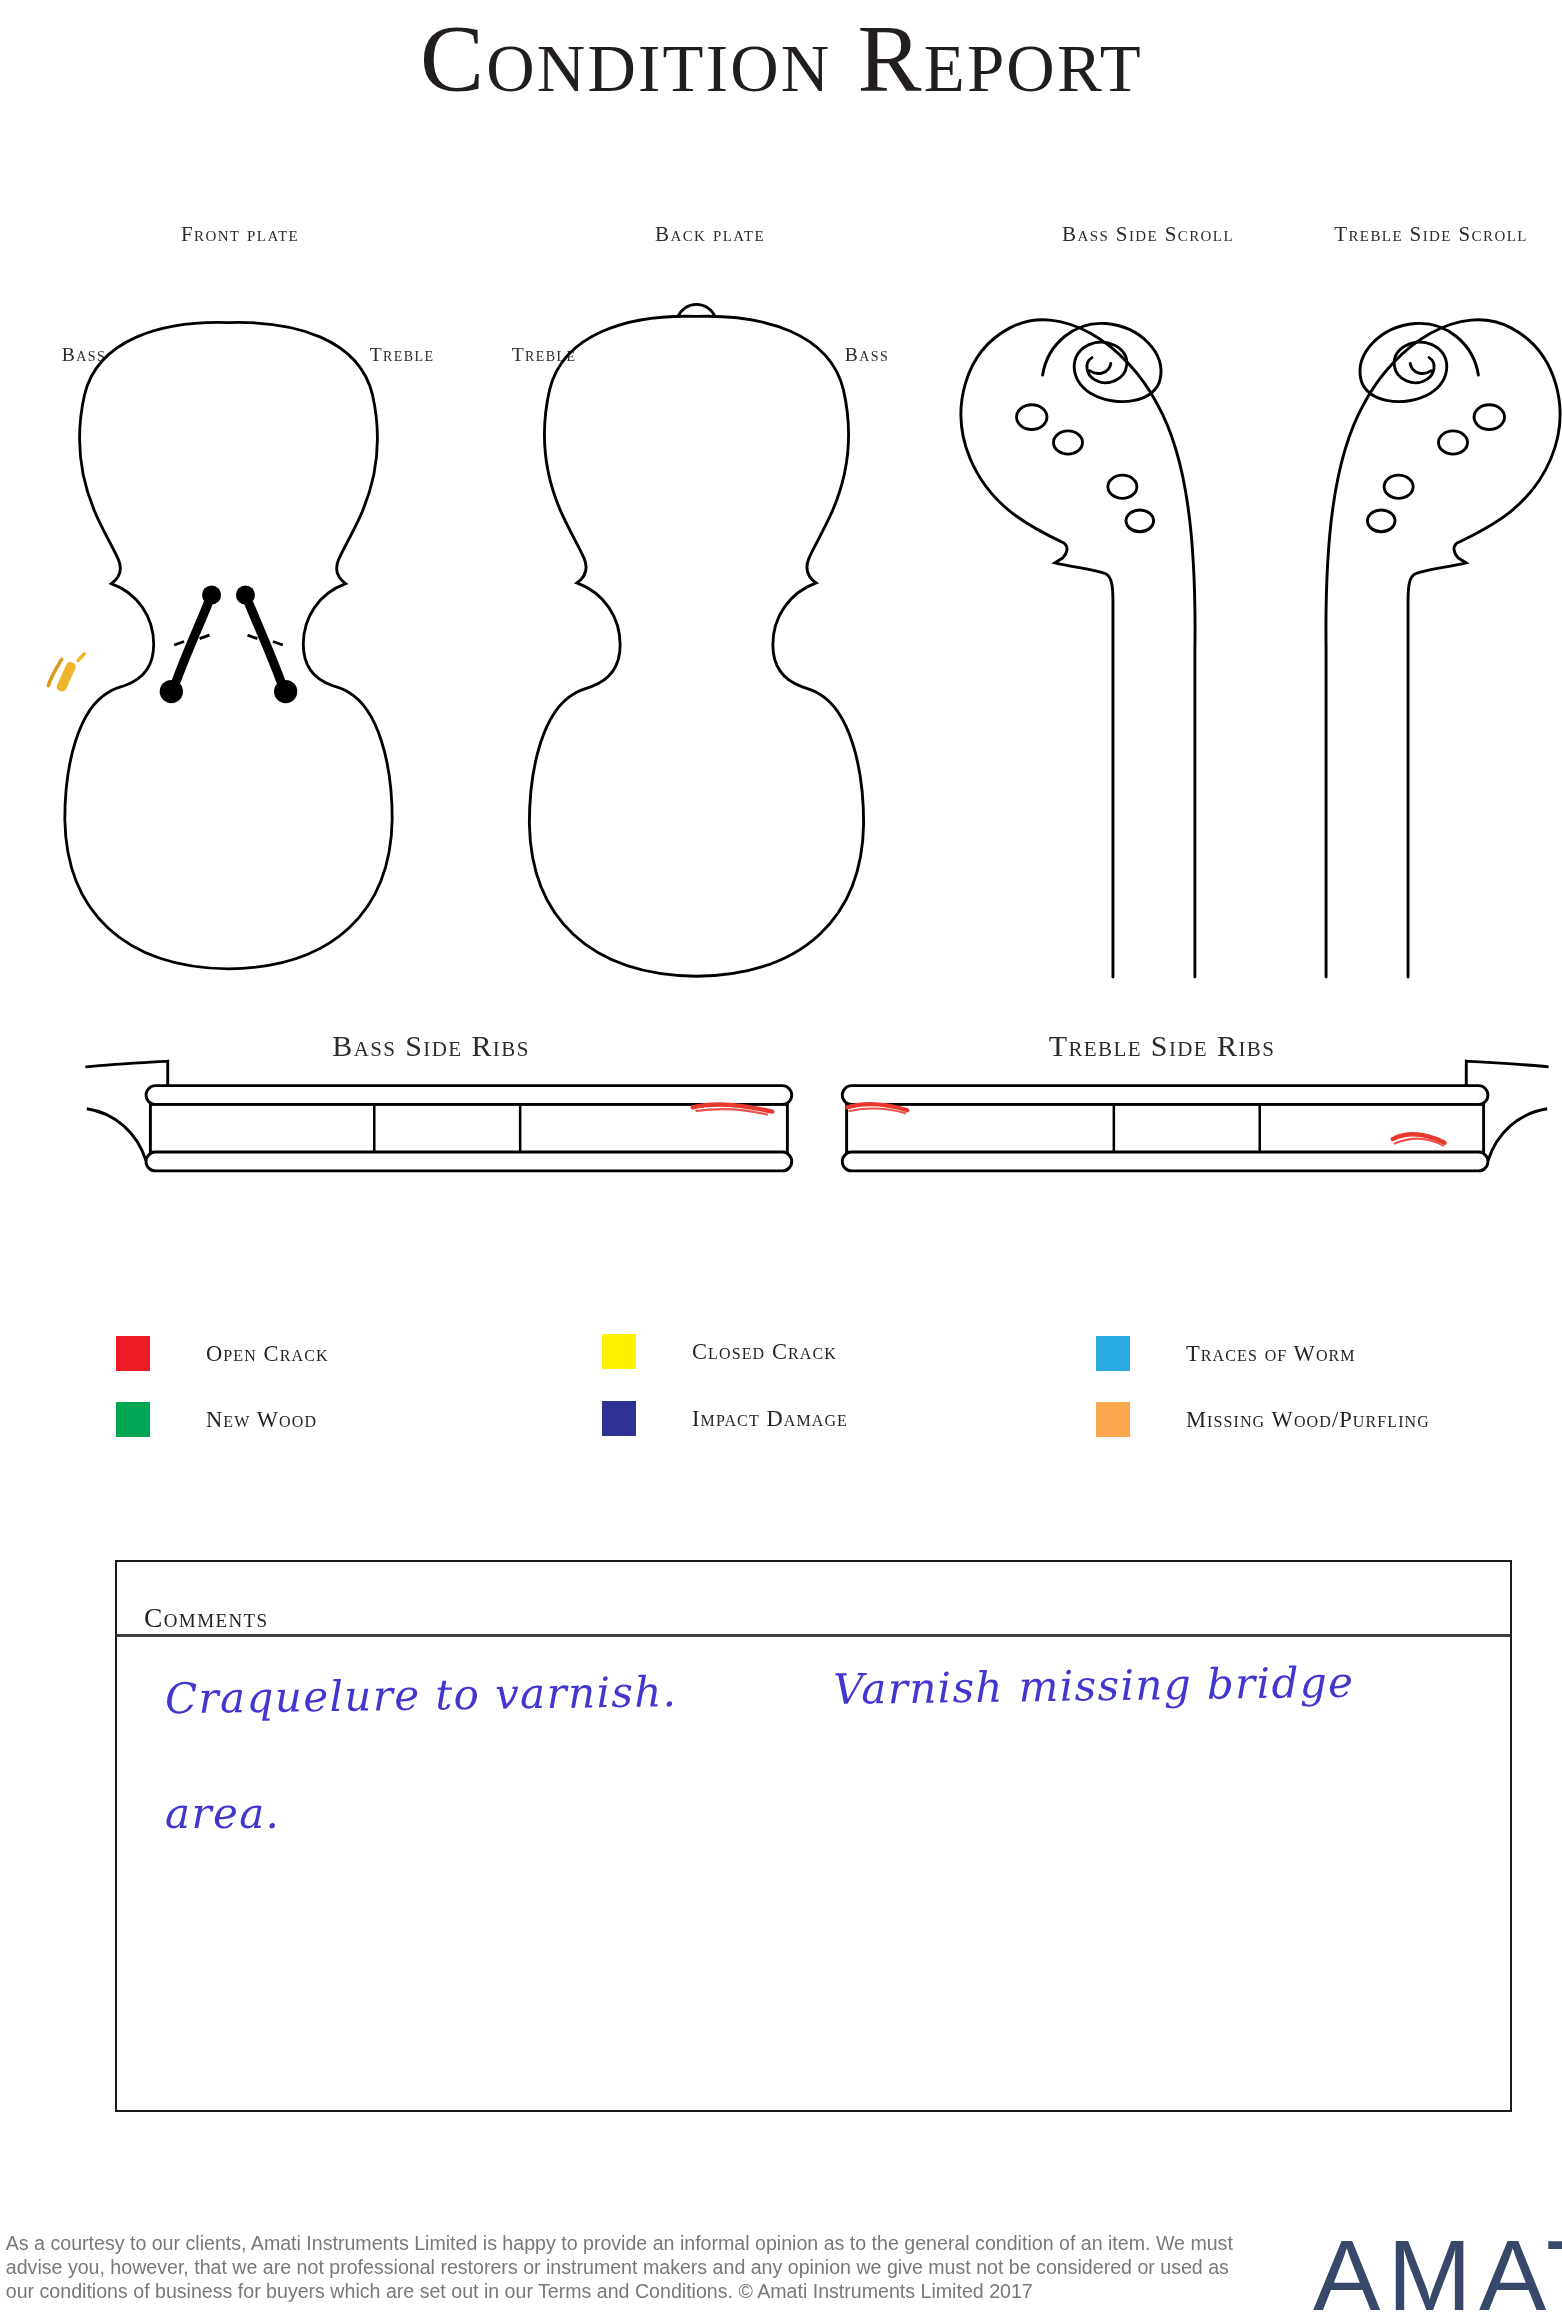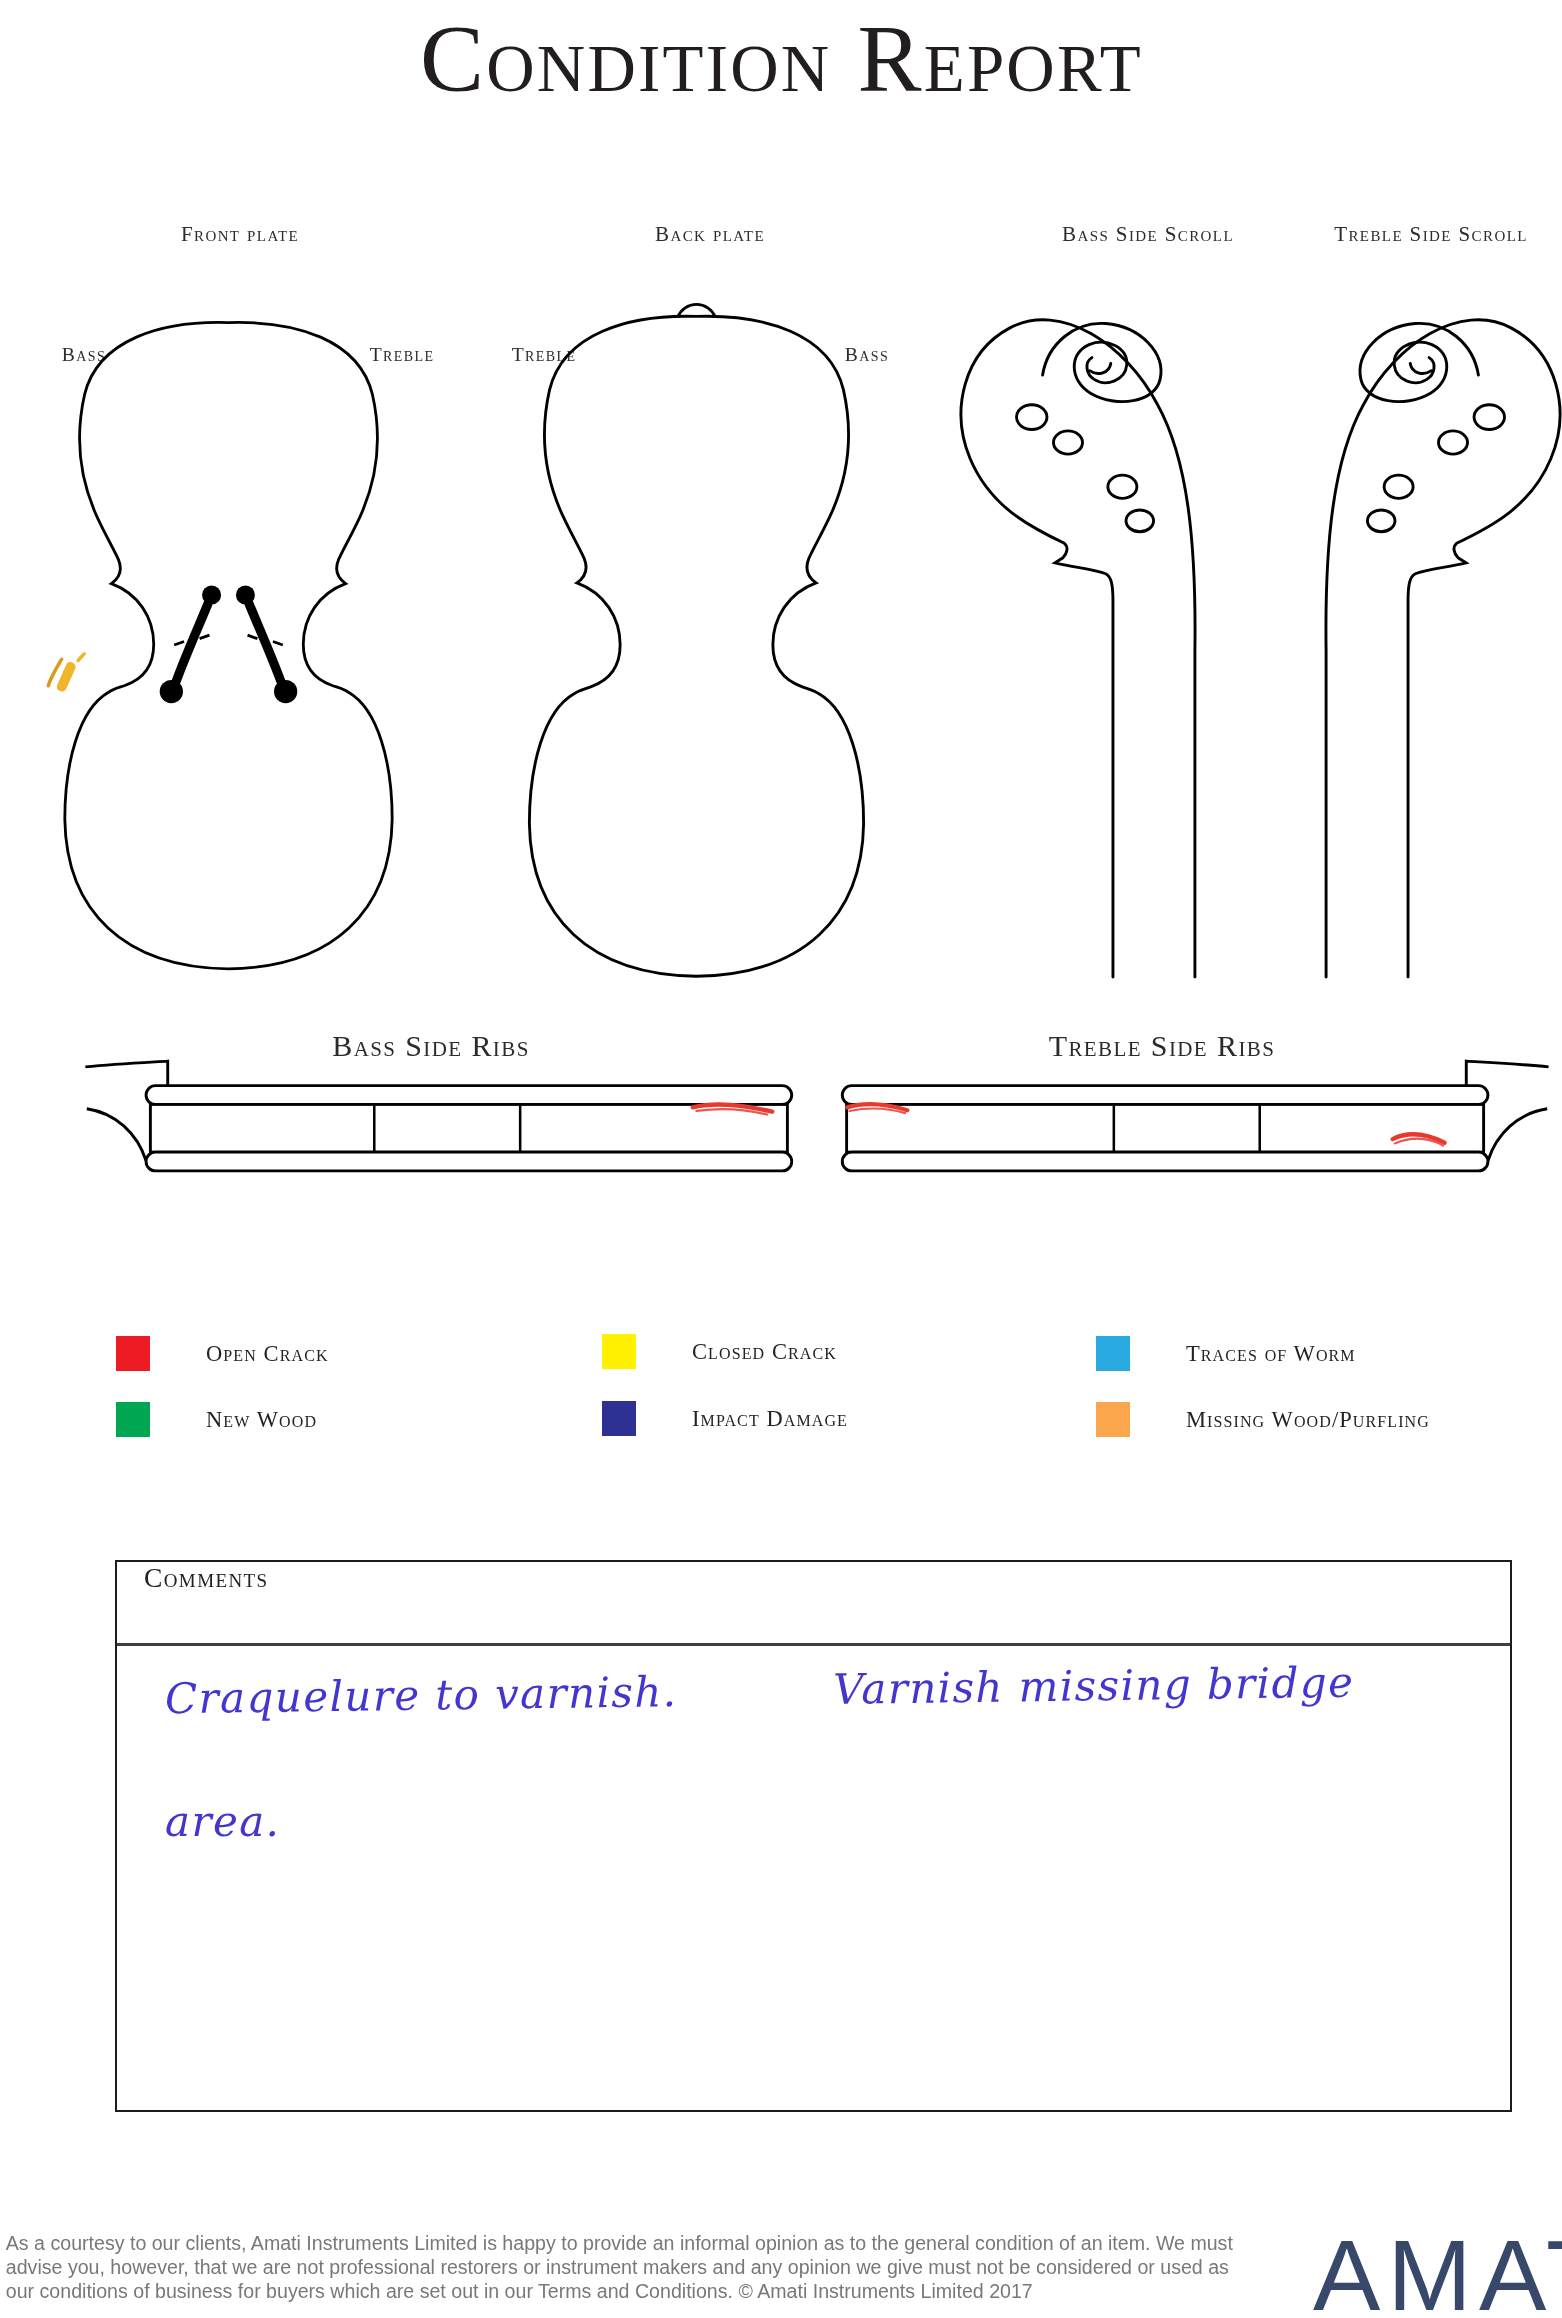--- a/index.html
+++ b/index.html
@@ -36,32 +36,32 @@
   .legend-label {
     font-size:22.5px; letter-spacing:1.1px; color:#262223;
     padding-left:24px; white-space:nowrap;margin-left:32px;
   }
   .legend-label.bold { font-weight:normal; }
   #comments-box {
     position:absolute; left:115px; top:1560px; width:1397px; height:552px;
     border:2.2px solid #1c1c1c; background:#fff;
   }
   #comments-header {
-    height:84px; border-bottom:3.6px solid #3f3f3f;
-    display:flex; align-items:flex-start; padding-left:27px;
+    height:75px; border-bottom:3.6px solid #3f3f3f;
+    display:flex; align-items:flex-end; padding-left:27px;
   }
   #comments-title { font-size:27.5px; letter-spacing:1.4px; color:#242021; }
   .handwriting {
     position:absolute; color:#4336cf;
     font-family:"DejaVu Serif", serif; font-style:italic;
     font-size:42px; letter-spacing:1.4px; white-space:nowrap;
   }
   #hand-line1 { left:165px; top:1666px; transform:rotate(-0.8deg); }
   #hand-line1 .gap { display:inline-block; width:156px; }
-  #hand-line2 { left:165px; top:1789px;margin-top:8px; }
+  #hand-line2 { left:165px; top:1789px; }
   #footer-text {
     position:absolute; left:5.8px; top:2231px; width:1276px;
     font-family:"Liberation Sans", sans-serif;
     font-size:19.6px; line-height:24px; color:#77787b;
   }
   #amati-logo {
     position:absolute; left:1313px; top:2225px;
     font-family:"Liberation Sans", sans-serif;
     font-size:101px; line-height:101px; letter-spacing:7.2px;
     color:#37486a; white-space:nowrap;

